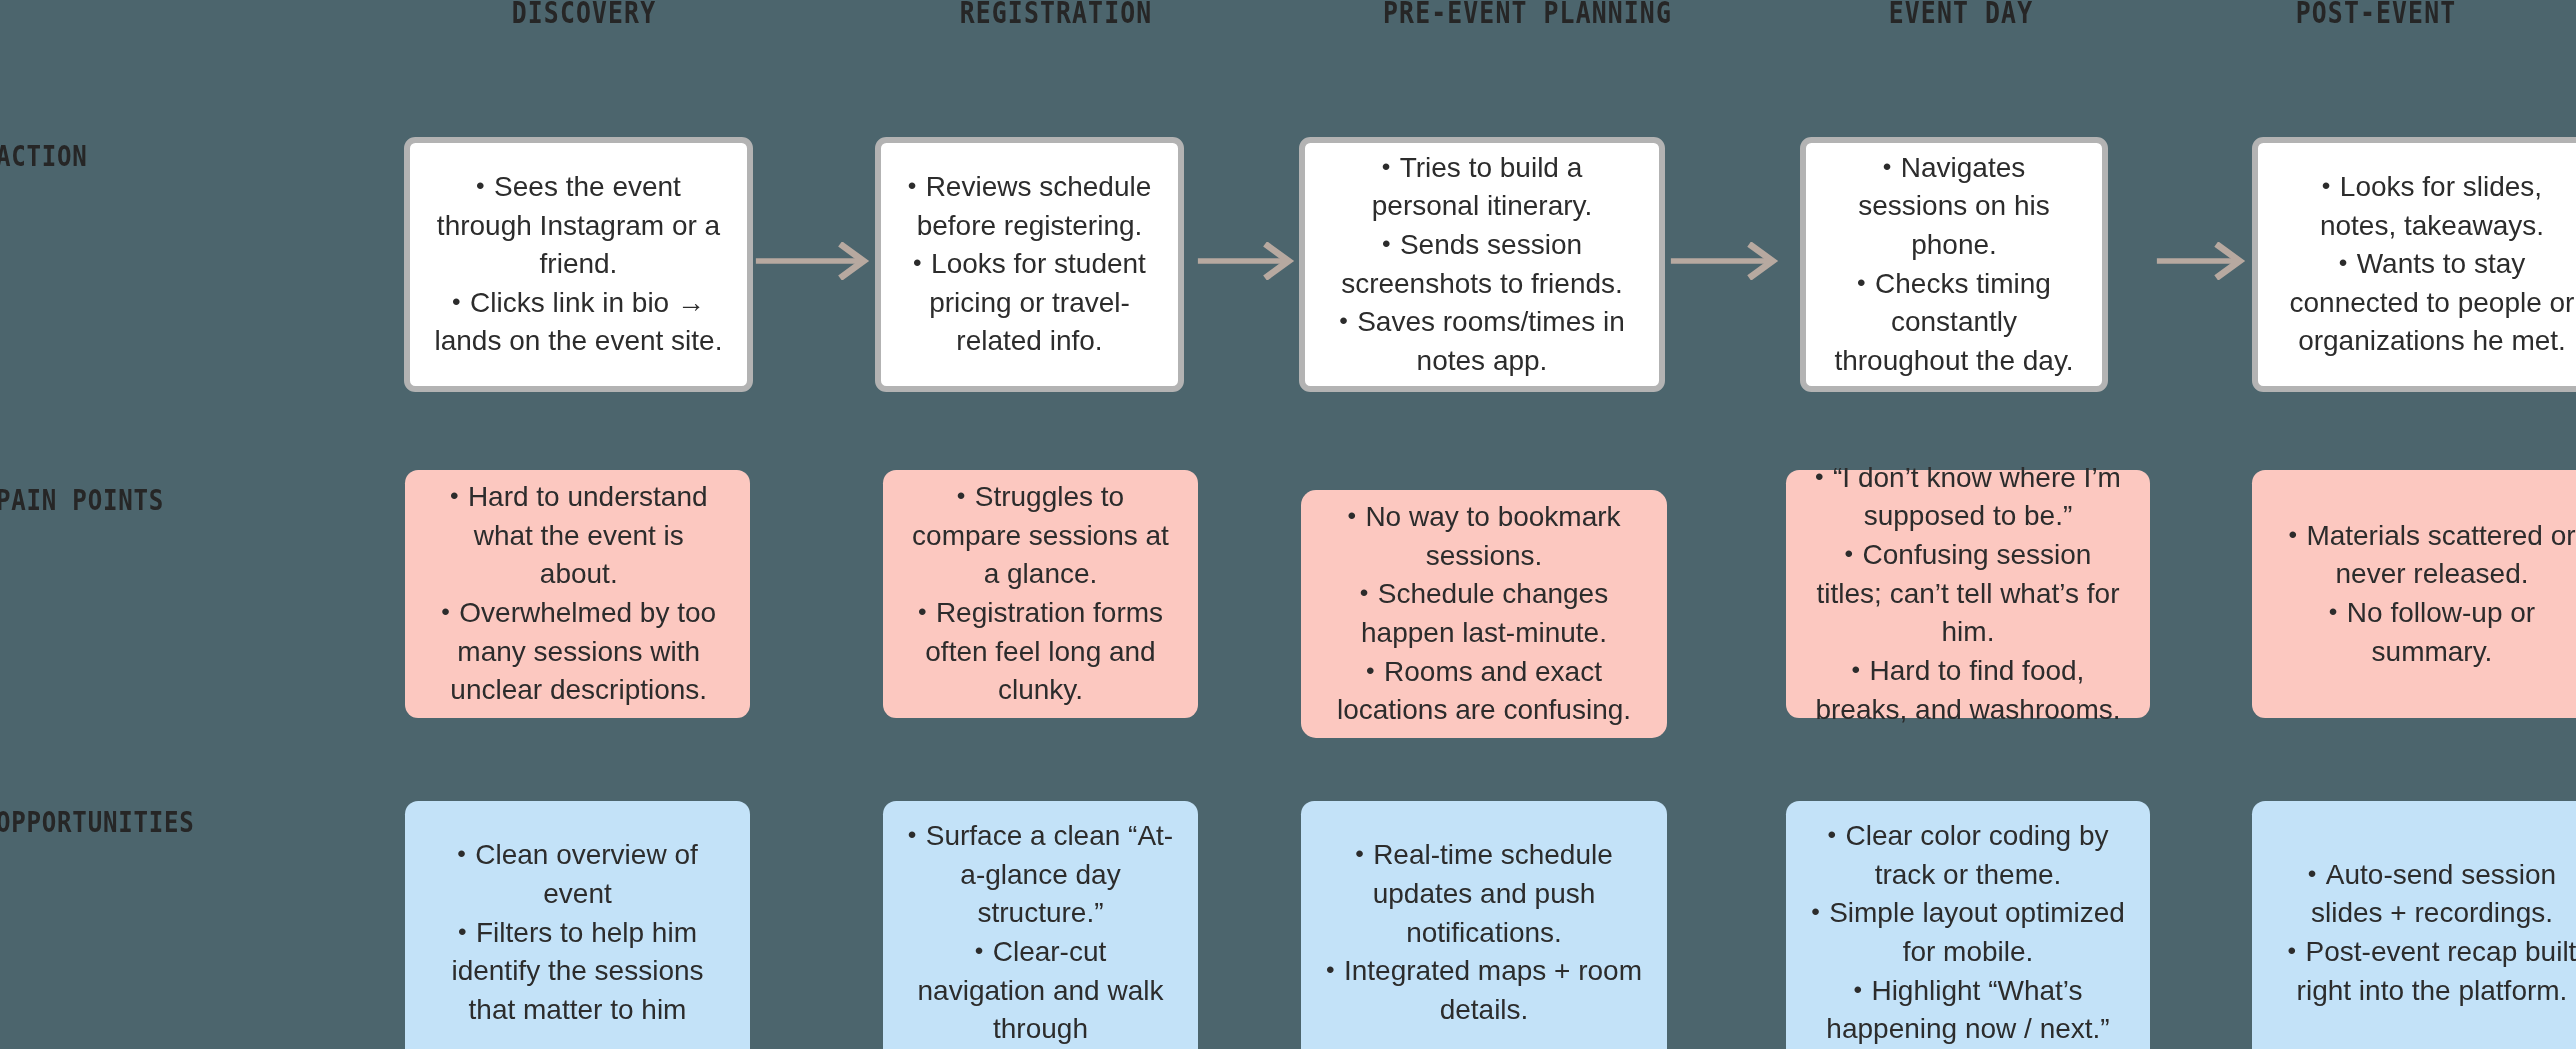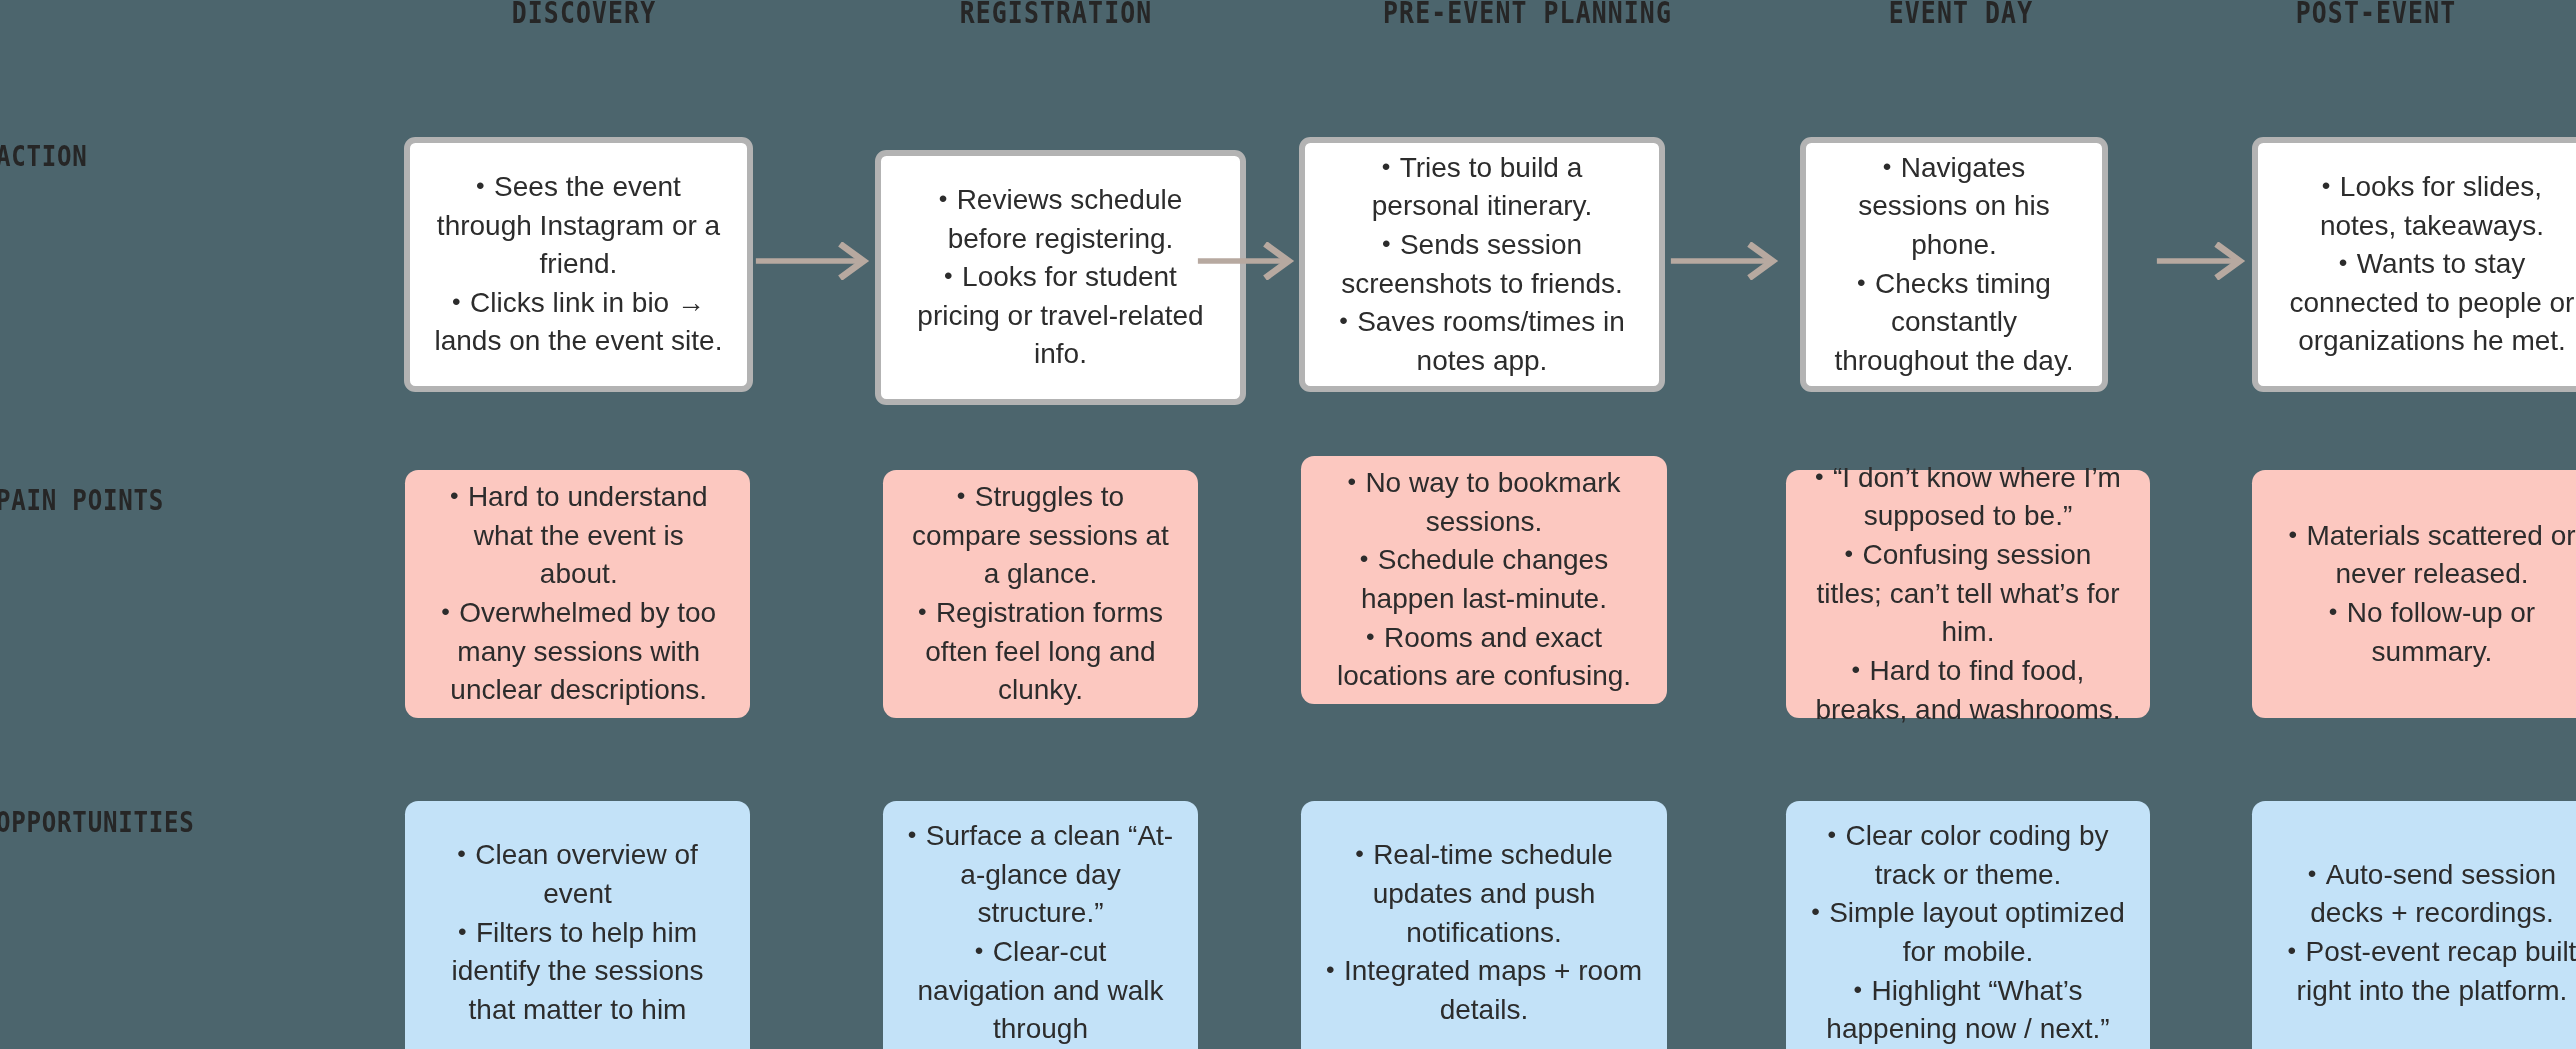--- a/index.html
+++ b/index.html
@@ -119,21 +119,21 @@
 <div class="row-label" style="top:484px;">PAIN POINTS</div>
 <div class="row-label" style="top:806px;">OPPORTUNITIES</div>
 
 <div class="card action" style="left:404px;top:137px;width:349px;height:255px;">
   <ul>
     <li><span class="bullet">•</span><span>Sees the event through Instagram or a friend.</span></li>
     <li><span class="bullet">•</span><span>Clicks link in bio → lands on the event site.</span></li>
   </ul>
 </div>
 
-<div class="card action" style="left:875px;top:150px;width:371px;height:255px;">
+<div class="card action" style="left:875px;top:137px;width:309px;height:255px;">
   <ul>
     <li><span class="bullet">•</span><span>Reviews schedule before registering.</span></li>
     <li><span class="bullet">•</span><span>Looks for student pricing or travel-related info.</span></li>
   </ul>
 </div>
 
 <div class="card action" style="left:1299px;top:137px;width:366px;height:255px;">
   <ul>
     <li><span class="bullet">•</span><span>Tries to build a personal itinerary.</span></li>
     <li><span class="bullet">•</span><span>Sends session screenshots to friends.</span></li>
@@ -187,21 +187,21 @@
   </ul>
 </div>
 
 <div class="card pain" style="left:883px;top:470px;width:315px;height:248px;">
   <ul>
     <li><span class="bullet">•</span><span>Struggles to compare sessions at a glance.</span></li>
     <li><span class="bullet">•</span><span>Registration forms often feel long and clunky.</span></li>
   </ul>
 </div>
 
-<div class="card pain" style="left:1301px;top:456px;width:366px;height:248px;">
+<div class="card pain" style="left:1301px;top:490px;width:366px;height:248px;border-radius:15px;">
   <ul>
     <li><span class="bullet">•</span><span>No way to bookmark sessions.</span></li>
     <li><span class="bullet">•</span><span>Schedule changes happen last-minute.</span></li>
     <li><span class="bullet">•</span><span>Rooms and exact locations are confusing.</span></li>
   </ul>
 </div>
 
 <div class="card pain" style="left:1786px;top:470px;width:364px;height:248px;">
   <ul>
     <li><span class="bullet">•</span><span>“I don’t know where I’m supposed to be.”</span></li>
@@ -241,17 +241,17 @@
 <div class="card opportunity" style="left:1786px;top:801px;width:364px;height:264px;">
   <ul>
     <li><span class="bullet">•</span><span>Clear color coding by track or theme.</span></li>
     <li><span class="bullet">•</span><span>Simple layout optimized for mobile.</span></li>
     <li><span class="bullet">•</span><span>Highlight “What’s happening now / next.”</span></li>
   </ul>
 </div>
 
 <div class="card opportunity" style="left:2252px;top:801px;width:360px;height:264px;">
   <ul>
-    <li><span class="bullet">•</span><span>Auto-send session decks + recordings.</span></li>
+    <li><span class="bullet">•</span><span>Auto-send session slides + recordings.</span></li>
     <li><span class="bullet">•</span><span>Post-event recap built right into the platform.</span></li>
   </ul>
 </div>
 
 
 </body></html>

